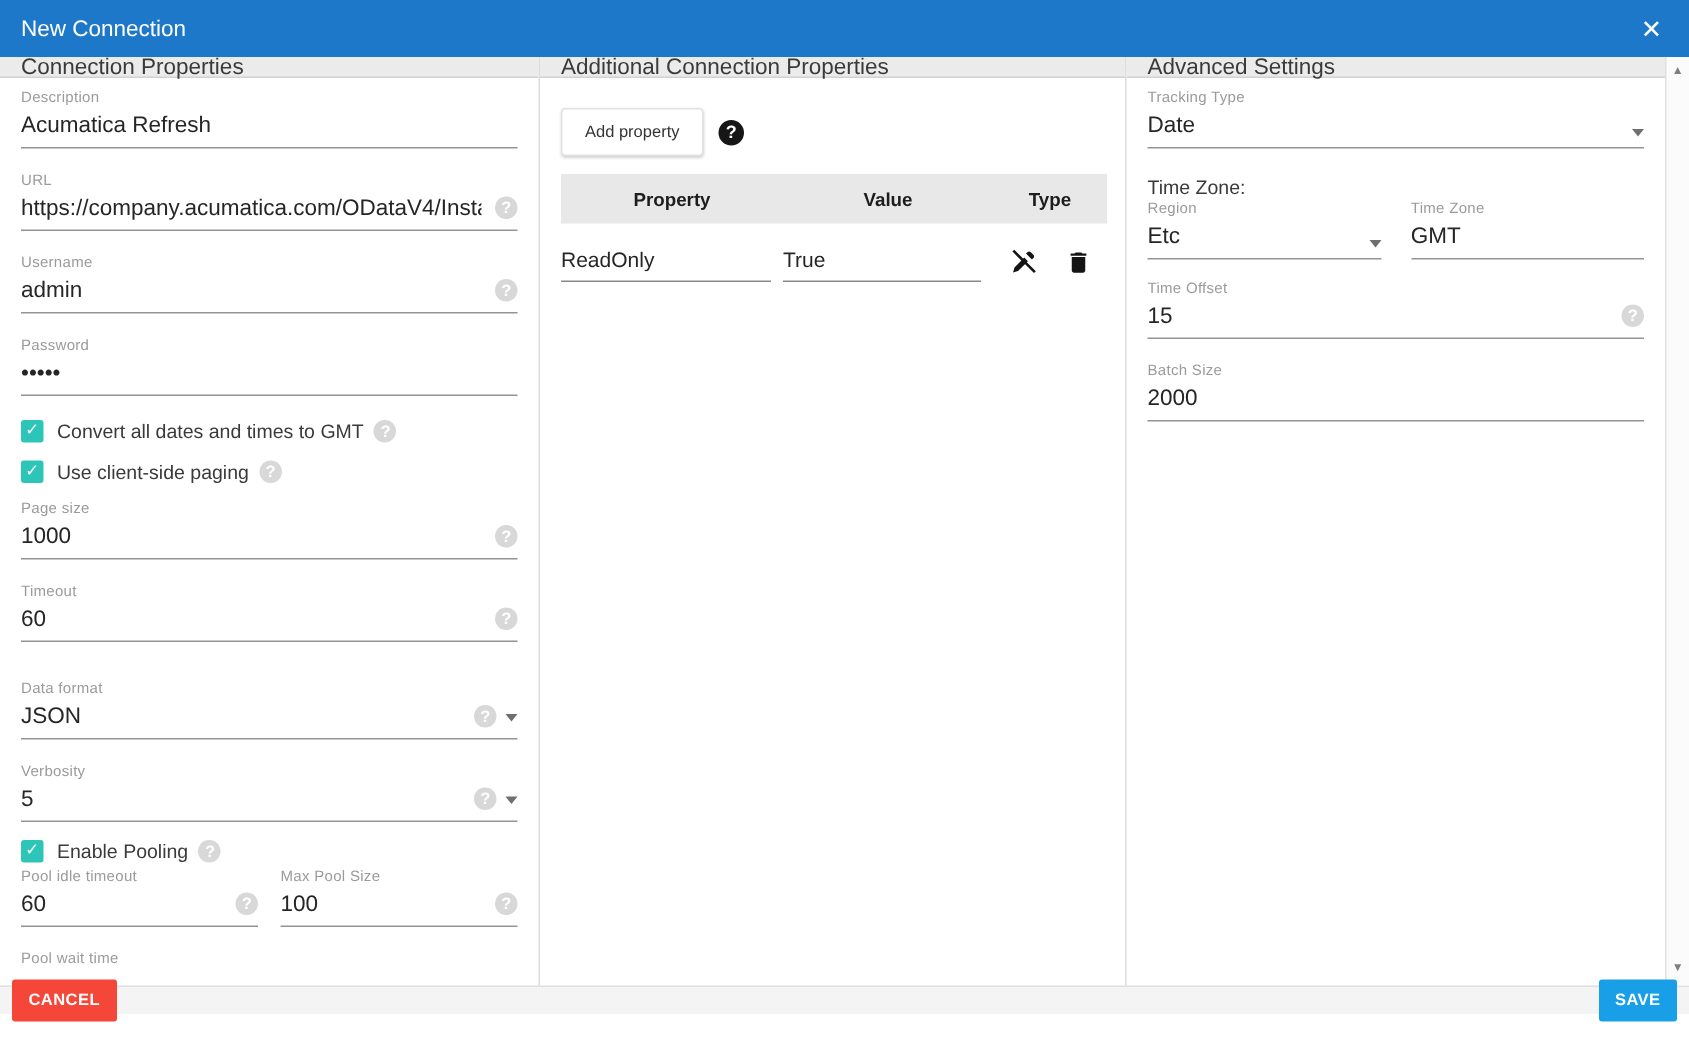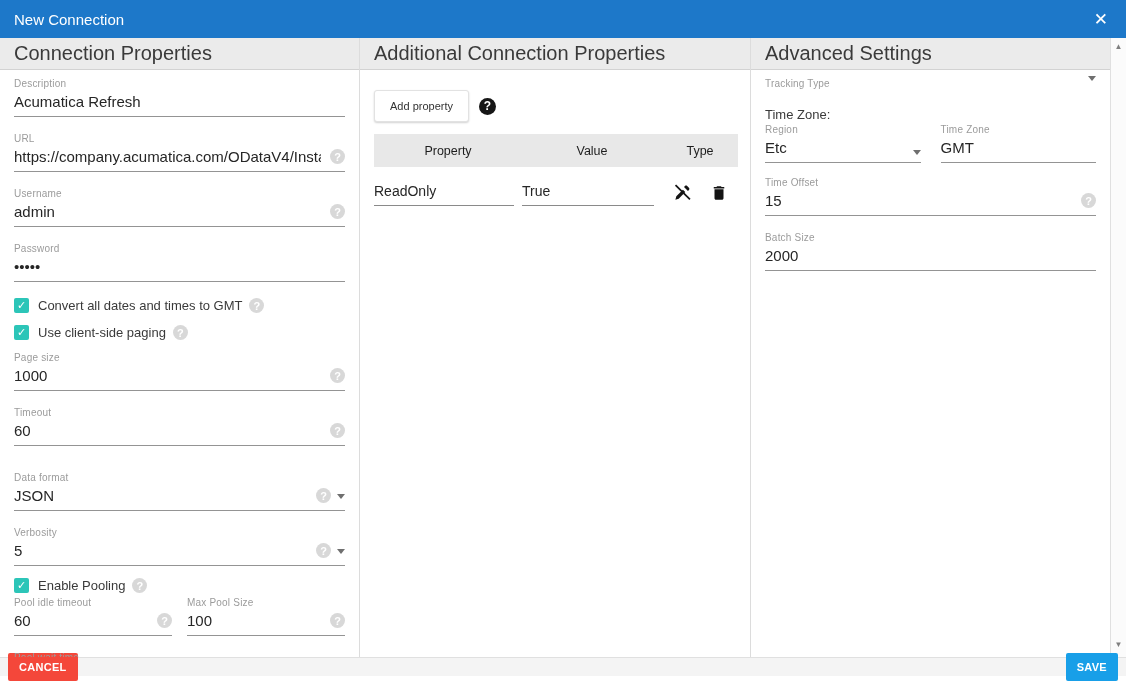--- a/index.html
+++ b/index.html
@@ -30,27 +30,27 @@
     padding: 2px 4px;
   }
 
   
   .content { display: flex; height: 619px; }
   .col { height: 100%; overflow: hidden; }
   .col1 { width: 360px; border-right: 1px solid #dcdcdc; }
   .col2 { width: 391px; border-right: 1px solid #dcdcdc; }
   .col3 { width: 359px; }
   .section-header {
-    height: 32px;
+    height: 14px;
     background: #ebebeb;
     border-bottom: 1px solid #d2d2d2;
     display: flex;
     align-items: center;
     padding: 0 14px;
-    font-size: 20px;
+    font-size: 15px;
     color: #3a3a3a;
   }
   .pad { padding: 8px 14px 0 14px; }
 
   
   .field { position: relative; margin-bottom: 16px; }
   .flabel { font-size: 10px; color: #9b9b9b; margin-bottom: 2px; letter-spacing: .2px; }
   .finput {
     display: block;
     width: 100%;
@@ -138,21 +138,21 @@
     display: flex; align-items: center; justify-content: center;
   }
   .prop-table { width: 364px; }
   .pt-head {
     display: grid;
     grid-template-columns: 148px 140px 76px;
     background: #e8e8e8;
     height: 33px;
     align-items: center;
   }
-  .pt-head div { text-align: center; font-size: 12.5px; font-weight: normal; color: #1d1d1d; }
+  .pt-head div { text-align: center; font-size: 12.5px; font-weight: bold; color: #1d1d1d; }
   .pt-row {
     display: grid;
     grid-template-columns: 148px 140px 76px;
     align-items: end;
     padding-top: 14px;
   }
   .pt-row .cell { padding-right: 8px; }
   .pt-row .finput { padding-right: 0; font-size: 14px; border-bottom-color: #8a8a8a; }
   .row-icons { display: flex; align-items: center; justify-content: center; gap: 18px; padding-bottom: 4px; }
   .row-icons svg { display: block; cursor: pointer; }
@@ -353,20 +353,21 @@
 
     </div>
   </div>
 
   <div class="col col3">
     <div class="section-header">Advanced Settings</div>
     <div class="pad">
 
       <div class="field" style="margin-bottom:18px;">
         <div class="flabel">Tracking Type</div>
+        <input class="finput" value="Date" style="">
         <div class="ficons">
             <span class="caret"></span>
           </div>
       </div>
 
       <div style="font-size:13px;color:#3a3a3a;margin:4px 0 2px 0;">Time Zone:</div>
 
       <div class="two-col" style="gap:20px;">
         <div class="field" style="margin-bottom:14px;">
           <div class="flabel">Region</div>

